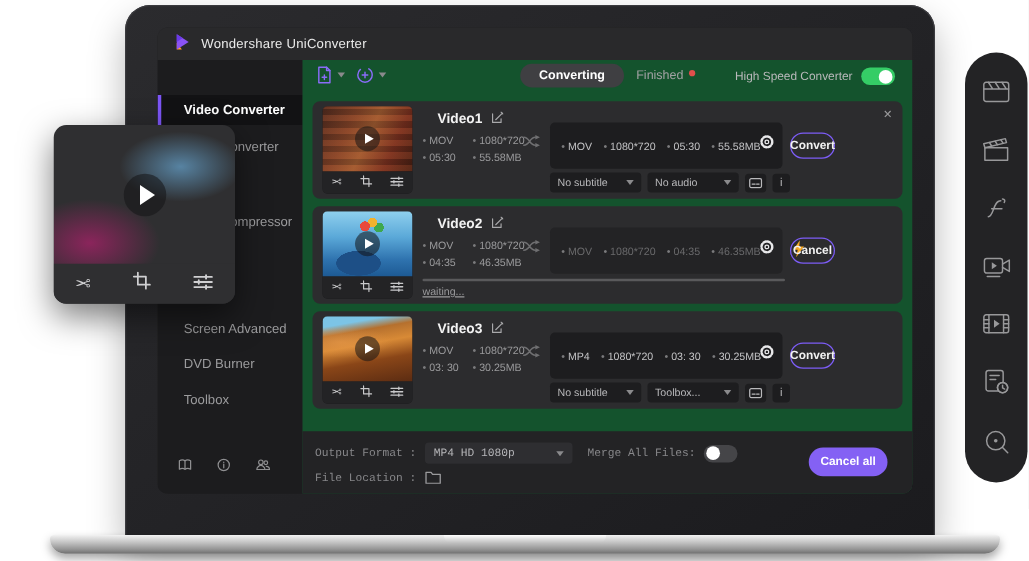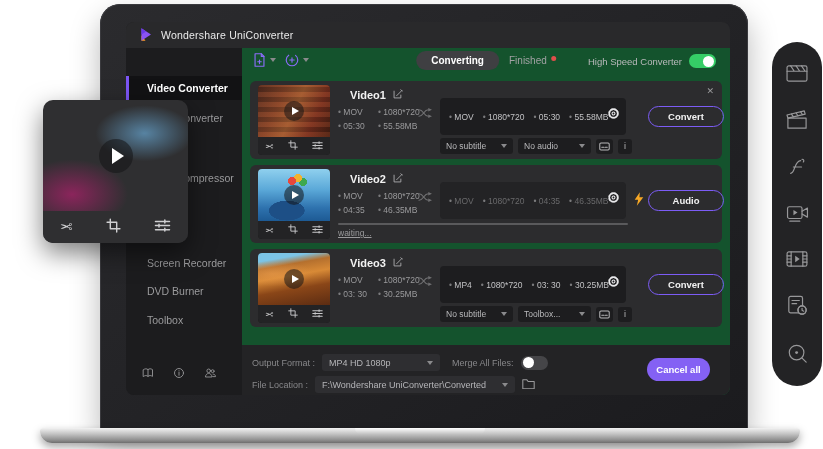--- a/index.html
+++ b/index.html
@@ -74,36 +74,36 @@
     color:#f2f2f2; font-weight:bold; font-size:11px;margin-left:12px; }
   .meta { position:absolute; color:#9a9a9c; font-size:8.5px; white-space:nowrap; }
   .meta::before { content:"• "; color:#7a7a7c; }
   .shuffle { position:absolute; left:168px; top:26px; color:#6f6f71; }
   .target { position:absolute; left:190px; top:17px; width:186px; height:37px; background:#1d1d1f;
     border-radius:4px; display:flex; align-items:center; padding:0 24px 0 9px; gap:9px;
     color:#c2c2c4; font-size:8.5px; white-space:nowrap; }
   .target .t::before { content:"• "; color:#7a7a7c; }
   .target.dim { color:#69696b; }
   .gearbox { position:absolute; right:102px; top:26px; color:#e8e8ea; }
-  .actbtn { position:absolute; left:398px; top:25px; width:76px; height:21px; border:1.5px solid #7c5cf6;
+  .actbtn { position:absolute; left:382px; top:25px; width:36px; height:21px; border:1.5px solid #7c5cf6;
     border-radius:12px; background:transparent; color:#f2f2f2; font-weight:bold; font-size:9.5px;
     display:flex; align-items:center; justify-content:center; cursor:pointer; font-family:inherit; }
   .subline { position:absolute; left:190px; top:57px; display:flex; gap:5px; align-items:center; }
   .mini-select { width:73px; height:16px; background:#1d1d1f; border-radius:3px; color:#b9b9bb;
     font-size:8.5px; display:flex; align-items:center; padding:0 6px; justify-content:space-between; }
   .mini-box { width:17px; height:15px; background:#1d1d1f; border-radius:3px; display:flex;
     align-items:center; justify-content:center; color:#b9b9bb; }
   .close-x { position:absolute; right:8px; top:5px; color:#9a9a9c; font-size:9px; cursor:pointer; }
   .progress { position:absolute; left:88px; top:58px; width:290px; height:2px; background:#5a5a5c; border-radius:1px; }
   .waiting { position:absolute; left:88px; top:63px; color:#9a9a9c; font-size:8.5px;text-decoration:underline; }
   .bolt { position:absolute; left:383px; top:27px; }
 
   
   .footer { position:absolute; left:0; bottom:0; width:100%; height:50px; background:#232325; }
-  .f-row { position:absolute; left:10px; display:flex; align-items:center; gap:7px; color:#87878a; font-size:9px; }
+  .f-row { position:absolute; left:10px; display:flex; align-items:center; gap:7px; color:#87878a; font-size:9px;font-family:Liberation Mono, monospace; }
   .f-select { background:#2e2e31; border-radius:3px; color:#b5b5b8; height:17px; display:flex;
     align-items:center; padding:0 7px; gap:16px; white-space:nowrap; }
   .cancel-all { position:absolute; right:20px; top:13px; width:63px; height:23px; background:#8461f4;
     border:none; border-radius:12px; color:#fff; font-size:9.5px; font-weight:bold; cursor:pointer; font-family:inherit; }
 
   
   .preview { position:absolute; left:43px; top:100px; width:145px; height:143px; background:#2f2f31;
     border-radius:10px; box-shadow:0 10px 26px rgba(0,0,0,.5); overflow:hidden; z-index:30; }
   .preview .pimg { position:relative; width:100%; height:111px;
     background:linear-gradient(130deg,#2a55c8 0%,#6a3ad8 22%,#c families 0%),
@@ -147,21 +147,21 @@
       </span>
       <span class="app-title">Wondershare UniConverter</span>
     </div>
 
     <div class="winbody">
 
       <div class="sidebar">
         <div class="side-item active" style="top:28px">Video Converter</div>
         <div class="side-item" style="top:58px">Audio Converter</div>
         <div class="side-item" style="top:118px">Video Compressor</div>
-        <div class="side-item" style="top:203px">Screen Recorder</div>
+        <div class="side-item" style="top:203px">Screen Advanced</div>
         <div class="side-item" style="top:260px">Toolbox</div>
         <div class="side-item" style="top:231px">DVD Burner</div>
         <div class="side-bottom">
           <span>
             <svg width="12" height="12" viewBox="0 0 16 16">
                 <path d="M2 3.5 C4.5 2 6 2 8 3.5 C10 2 11.5 2 14 3.5 V12.5 C11.5 11 10 11 8 12.5 C6 11 4.5 11 2 12.5 Z"></path>
                 <path d="M8 3.5 V12.5"></path>
               </svg>
           </span>
           <span>
@@ -318,21 +318,21 @@
               <span class="t">04:35</span>
               <span class="t">46.35MB</span>
             </div>
             <span class="gearbox"><svg width="13" height="13" viewBox="0 0 16 16">
                   <circle cx="8" cy="8" r="5.3" stroke-width="2.4" stroke-dasharray="2.4 1.8"></circle>
                   <circle cx="8" cy="8" r="1.8"></circle>
                 </svg></span>
             <span class="bolt"><svg width="12" height="14" viewBox="0 0 14 16" style="stroke:none">
                   <polygon class="fill" points="8,0 2,9 6,9 4.5,16 12,6 7.5,6" style="fill:#f7a825"></polygon>
                 </svg></span>
-            <button class="actbtn">Audio</button>
+            <button class="actbtn">Cancel</button>
             <div class="progress"></div>
             <div class="waiting">waiting...</div>
           </div>
 
           <div class="row">
             <div class="thumb">
               <div class="img v3">
                   <span class="playbtn"></span>
                 </div>
               <div class="strip">
@@ -399,24 +399,20 @@
               <span>MP4 HD 1080p</span>
                 <span class="chev"></span>
             </span>
             <span style="margin-left:5px">Merge All Files:</span>
             <span class="toggle off">
                 <span class="knob"></span>
               </span>
           </div>
           <div class="f-row" style="top:31px">
             <span>File Location :</span>
-            <span class="f-select">
-              <span>F:\Wondershare UniConverter\Converted</span>
-                <span class="chev"></span>
-            </span>
             <span style="color:#9a9a9c">
               <svg width="13" height="11" viewBox="0 0 16 13">
                   <path d="M1 2 h5 l1.5 2 H15 v9 H1 Z"></path>
                 </svg>
             </span>
           </div>
           <button class="cancel-all">Cancel all</button>
         </div>
 
       </div>

